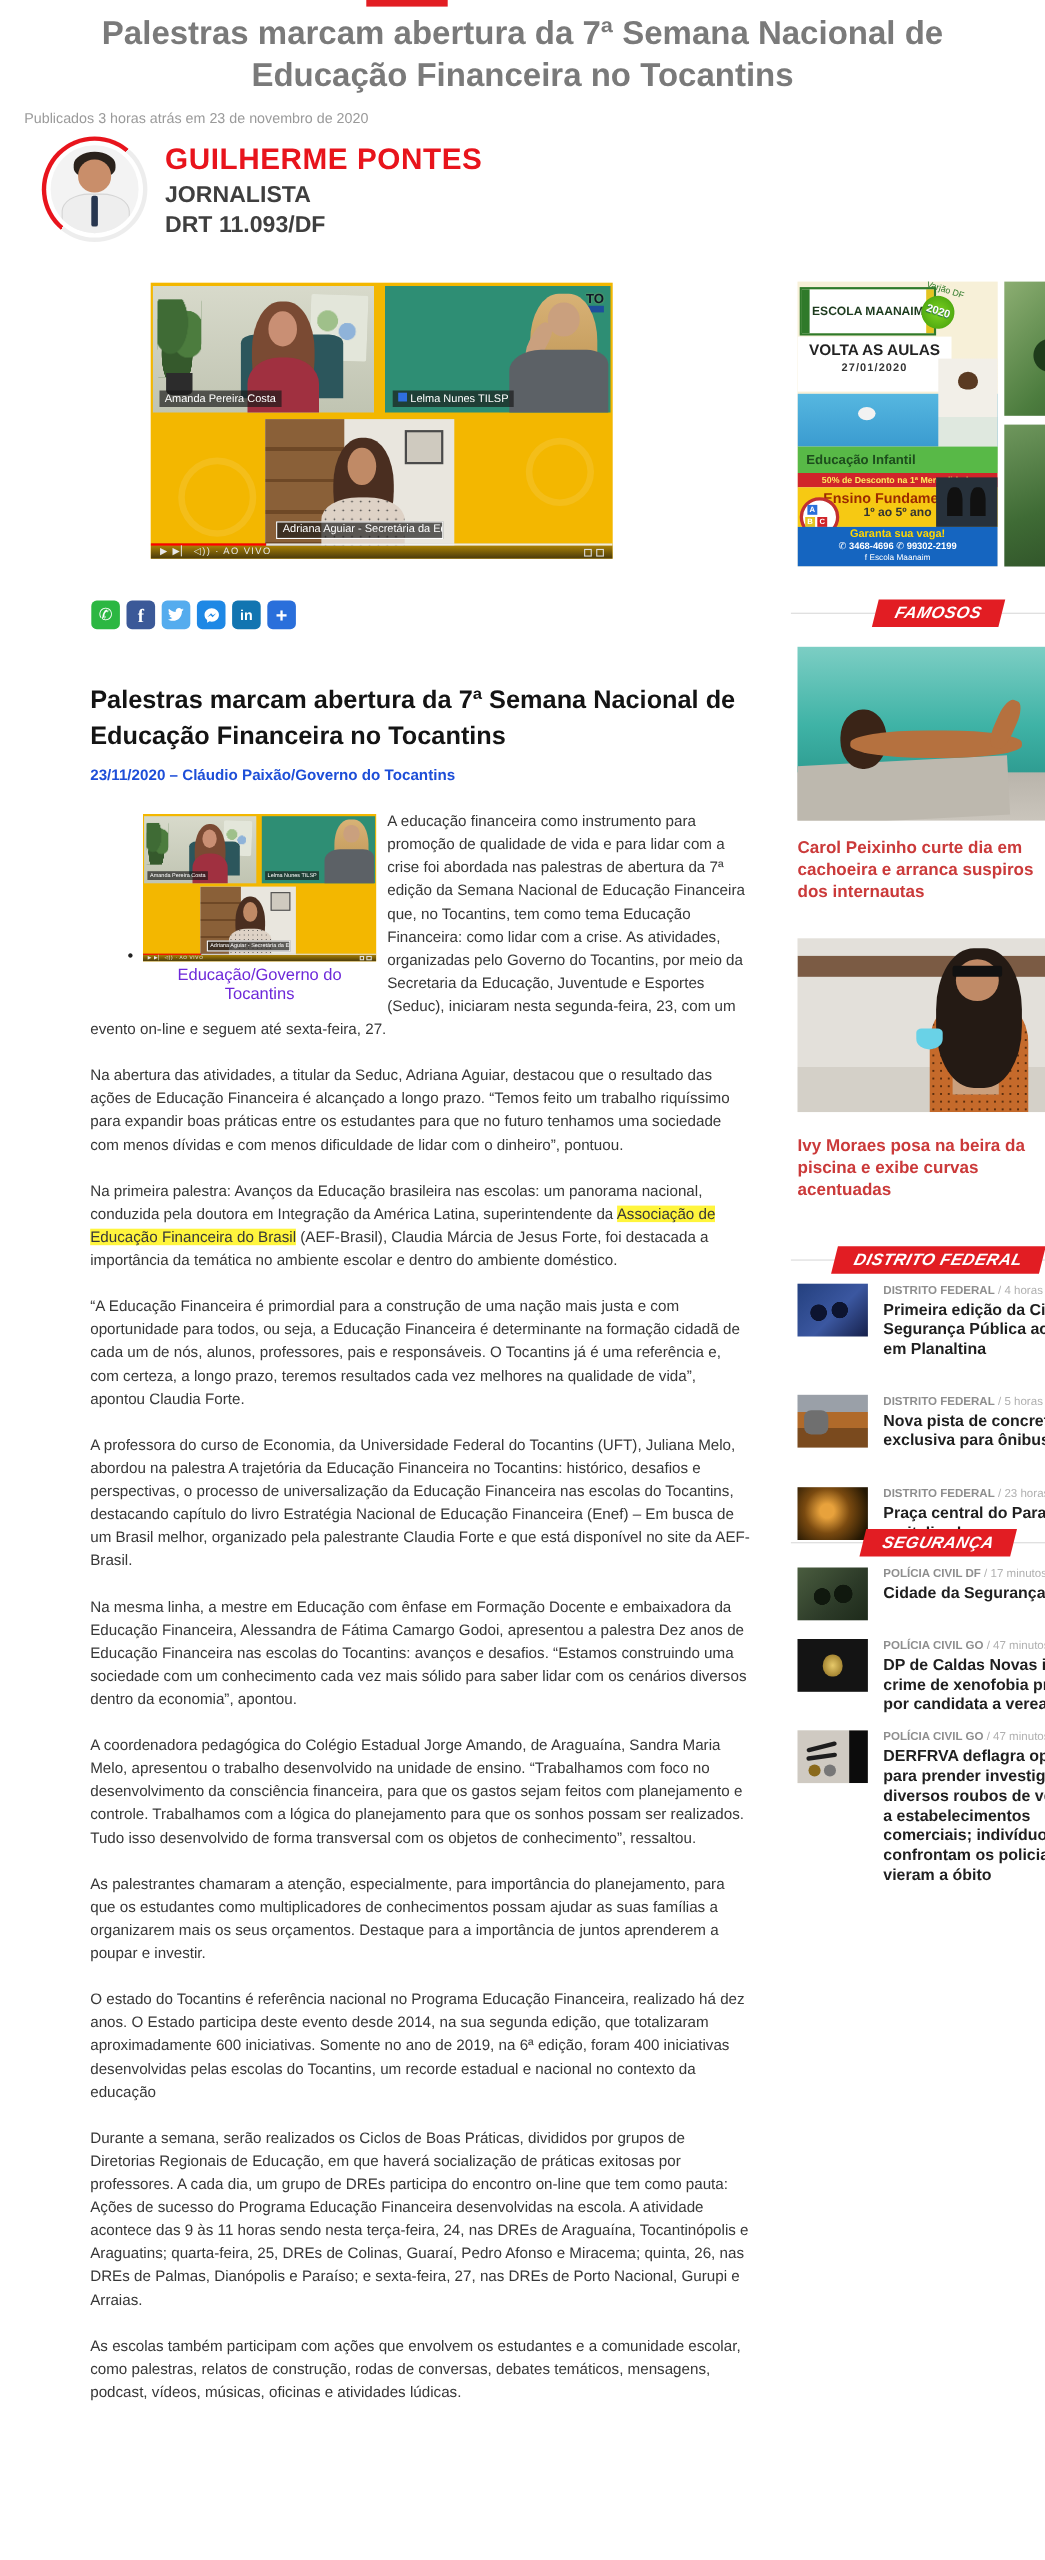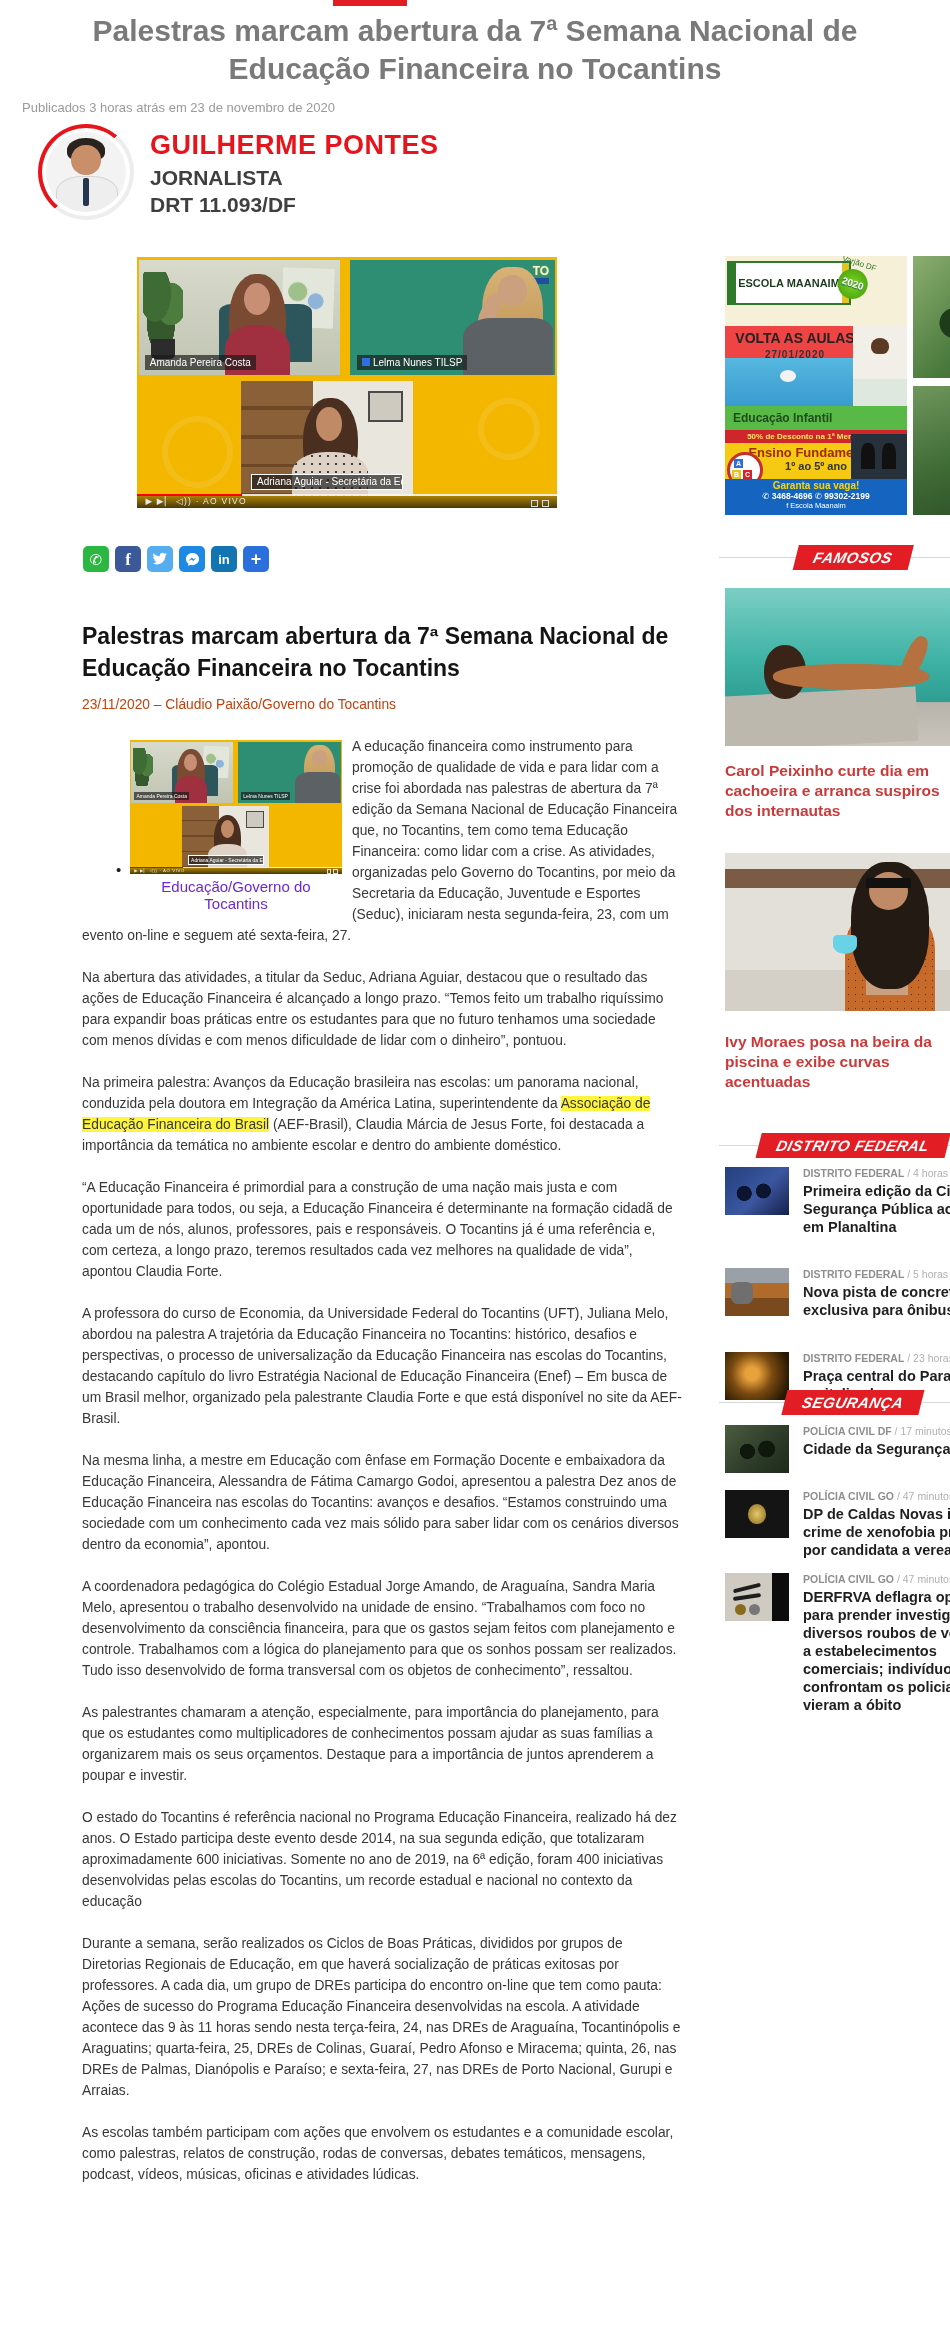--- a/index.html
+++ b/index.html
@@ -45,21 +45,21 @@
     radial-gradient(circle at 65% 55%,#8fb3d9 0 16%,transparent 17%),#e3e6da;
     border-radius:2px;transform:rotate(2deg);}
   .pa-chair{position:absolute;left:40%;top:38%;width:46%;height:50%;background:#2c565c;border-radius:14% 14% 0 0;}
   .pa-hair{position:absolute;left:45%;top:12%;width:28%;height:84%;background:#7a4a33;border-radius:46%;}
   .pa-face{position:absolute;left:52%;top:20%;width:13%;height:28%;background:#c98f74;border-radius:50%;}
   .pa-shirt{position:absolute;left:43%;top:56%;width:32%;height:46%;background:#a03040;border-radius:45% 45% 0 0;}
   .pb-hair{position:absolute;right:6%;top:6%;width:30%;height:88%;background:linear-gradient(#d8b276,#b98f4e);border-radius:42%;}
   .pb-face{position:absolute;right:14%;top:13%;width:14%;height:27%;background:#caa07e;border-radius:50%;}
   .pb-arm{position:absolute;right:28%;top:28%;width:8%;height:32%;background:#caa07e;border-radius:40%;transform:rotate(28deg);}
   .pb-shirt{position:absolute;right:1%;top:50%;width:44%;height:52%;background:#5c6166;border-radius:32% 22% 0 0;}
-  .to-badge{position:absolute;right:3%;top:4%;color:#fef9c3;font-weight:800;font-size:1.2em;text-shadow:0 0 2px #8a5;line-height:1;}
+  .to-badge{position:absolute;right:3%;top:4%;color:#0f172a;font-weight:800;font-size:1.2em;text-shadow:0 0 2px #8a5;line-height:1;}
   .to-badge i{display:block;width:100%;height:.45em;background:#1d4f9c;margin-top:.15em;}
   .pc-shelf{position:absolute;left:0;top:0;width:42%;height:100%;
     background:repeating-linear-gradient(180deg,#8a6038 0 22%,#6e4826 22% 25%);}
   .pc-frame{position:absolute;right:6%;top:8%;width:18%;height:24%;background:#cfcabf;border:.2em solid #4a4a4a;}
   .pc-hair{position:absolute;left:36%;top:14%;width:32%;height:80%;background:#4a2e20;border-radius:46%;}
   .pc-face{position:absolute;left:44%;top:22%;width:15%;height:30%;background:#c08a66;border-radius:50%;}
   .pc-blouse{position:absolute;left:30%;top:62%;width:44%;height:40%;border-radius:45% 45% 0 0;
     background:radial-gradient(#3c3c3c 15%,transparent 16%) 0 0/ .8em .8em,#ded2c6;}
   .vc-label{position:absolute;left:3%;bottom:5%;background:rgba(25,25,25,.68);color:#fff;
     padding:.18em .5em;font-size:1em;white-space:nowrap;max-width:92%;overflow:hidden;}
@@ -81,21 +81,21 @@
   .sh-wa{background:#2cb742;}
   .sh-fb{background:#3b5998;font-family:"Liberation Serif",serif;font-size:17px;}
   .sh-tw{background:#55acee;}
   .sh-ms{background:#1e88e5;}
   .sh-li{background:#1275b1;font-size:13px;}
   .sh-pl{background:#2a6fdb;font-size:18px;}
 
   
   .article{position:absolute;left:82px;top:620px;width:600px;color:#373737;}
   .article h2{margin:0 0 10px;font-size:23px;line-height:32px;color:#141414;font-weight:700;}
-  .byline{margin:0 0 24px;font-size:13.5px;color:#c2410c;}
+  .byline{margin:0 0 24px;font-size:13.5px;color:#1d4ed8;font-weight:bold;}
   .article p{margin:0 0 21px;font-size:13.8px;line-height:21px;}
   .lead-figure{float:left;width:212px;margin:4px 10px 2px 48px;position:relative;}
   .lead-figure .bullet{position:absolute;left:-14px;bottom:34px;font-size:15px;color:#222;}
   .fig-media{position:relative;width:212px;height:134px;}
   .conf.small{font-size:5px;width:100%;height:100%;}
   .fig-caption{margin:4px 0 0;text-align:center;font-size:15px;color:#6d28d9;}
   .hl{background:#fff53d;}
   .article h3{margin:4px 0 16px;font-size:14px;color:#1a1a1a;}
   .credit{margin-top:26px !important;}
   .clear{clear:both;}
@@ -156,21 +156,21 @@
   
   .ad{position:absolute;left:0;top:0;width:292px;height:259px;background:#fff;}
   .ad-main{position:absolute;left:0;top:0;width:182px;height:259px;background:#f7f0d8;overflow:hidden;}
   .ad-school{position:absolute;left:4px;top:7px;width:106px;height:40px;background:#fff;
     border-left:7px solid #2f7a2a;border-right:7px solid #e4c420;outline:2px solid #2f7a2a;
     display:flex;align-items:center;justify-content:center;text-align:center;
     font-size:11px;font-weight:800;color:#1d3b1e;line-height:13px;}
   .ad-badge{position:absolute;right:28px;top:2px;width:52px;height:50px;font-size:8px;color:#2f7a2a;text-align:center;transform:rotate(18deg);}
   .ad-badge .yr{display:block;margin:2px auto 0;width:30px;height:30px;border-radius:50%;background:radial-gradient(#7ed321,#3f9b0b);
     color:#fff;font-weight:800;font-size:10px;line-height:30px;text-shadow:0 1px 1px #265;}
-  .ad-yellowband{position:absolute;left:0;top:70px;width:140px;height:46px;background:#ef4444;
+  .ad-yellowband{position:absolute;left:0;top:50px;width:140px;height:46px;background:#ffffff;
     text-align:center;font-weight:800;color:#232323;font-size:14px;line-height:16px;padding-top:4px;}
   .ad-yellowband .dt{display:block;font-size:10px;color:#333;letter-spacing:1px;margin-top:1px;}
   .ad-pool{position:absolute;left:0;top:102px;width:182px;height:48px;background:linear-gradient(180deg,#56b7e0,#3a9bd0);}
   .ad-pool .cap{position:absolute;left:30%;top:26%;width:16px;height:12px;background:#f2f2f2;border-radius:50%;}
   .ad-kid{position:absolute;right:0;top:70px;width:54px;height:96px;background:linear-gradient(180deg,#f2efe8 0 55%,#dfe8df 55% 100%);}
   .ad-kid::after{content:"";position:absolute;left:50%;top:12%;width:18px;height:16px;transform:translateX(-50%);
     background:#5a3a22;border-radius:50% 50% 40% 40%;}
   .ad-greenband{position:absolute;left:0;top:150px;width:182px;height:24px;background:#58b947;
     font-weight:800;color:#1d4d1d;font-size:12px;line-height:24px;padding-left:8px;}
   .ad-redband{position:absolute;left:0;top:174px;width:182px;height:13px;background:#d0252a;

